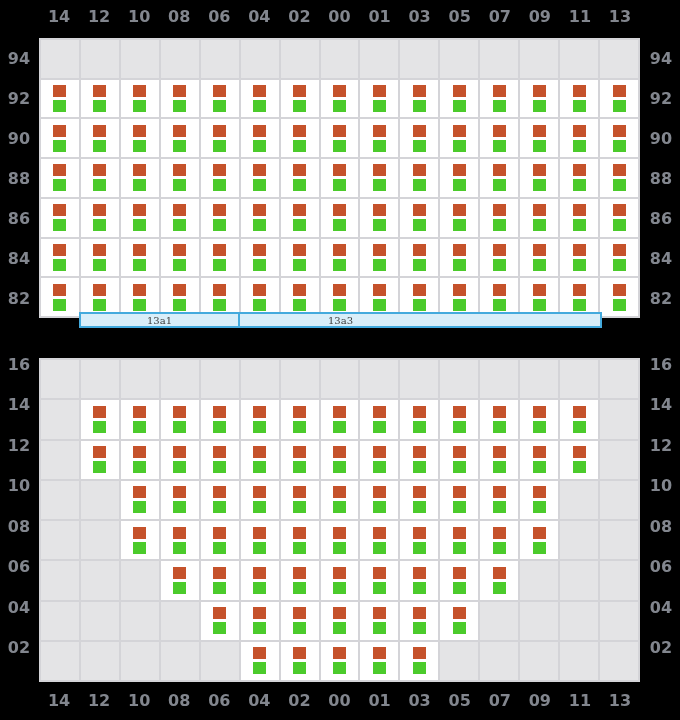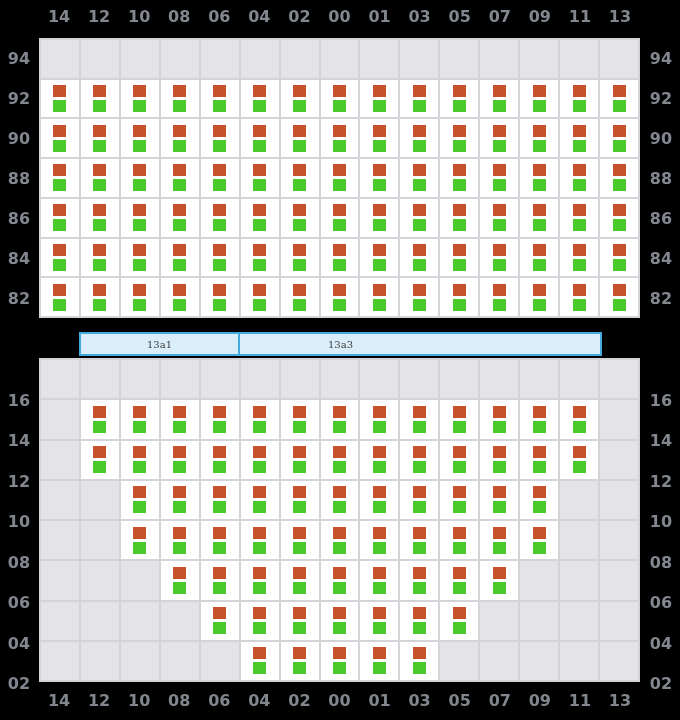--- a/index.html
+++ b/index.html
@@ -30,31 +30,31 @@
     color:var(--label);font-size:16px;font-weight:bold;
   }
   .cellgrid{
     position:absolute;left:39px;width:601px;background:var(--gridline);
     display:grid;grid-template-columns:repeat(15,1fr);gap:2px;padding:2px;
     box-sizing:border-box;
   }
   .deck-grid{top:38px;height:280px;}
   .hold-grid{top:358px;height:324px;}
   .deck-labels{top:38px;height:280px;}
-  .hold-labels{top:380px;height:324px;}
+  .hold-labels{top:344px;height:324px;}
   .labels-left{left:0;}
   .labels-right{left:642px;}
   .cell{display:flex;flex-direction:column;align-items:center;justify-content:center;}
   .cell.empty{background:var(--empty);}
   .cell.filled{background:var(--filled);}
   .sq{width:13px;height:12px;}
   .sq-top{background:var(--orange);margin-bottom:3px;}
   .sq-bottom{background:var(--green);}
   .hatchbar{
-    position:absolute;left:79px;top:332px;width:523px;height:24px;
+    position:absolute;left:79px;top:312px;width:523px;height:16px;
     box-sizing:border-box;border:2px solid var(--hatch-border);
     background:var(--hatch-fill);display:grid;grid-template-columns:157px 203px 1fr;
   }
   .hatchseg{
     display:flex;align-items:center;justify-content:center;
     font-family:"DejaVu Serif","Liberation Serif",serif;
     font-size:10px;color:var(--hatch-text);box-sizing:border-box;
   }
   .hatchseg + .hatchseg{border-left:2px solid var(--hatch-border);}
 </style>

